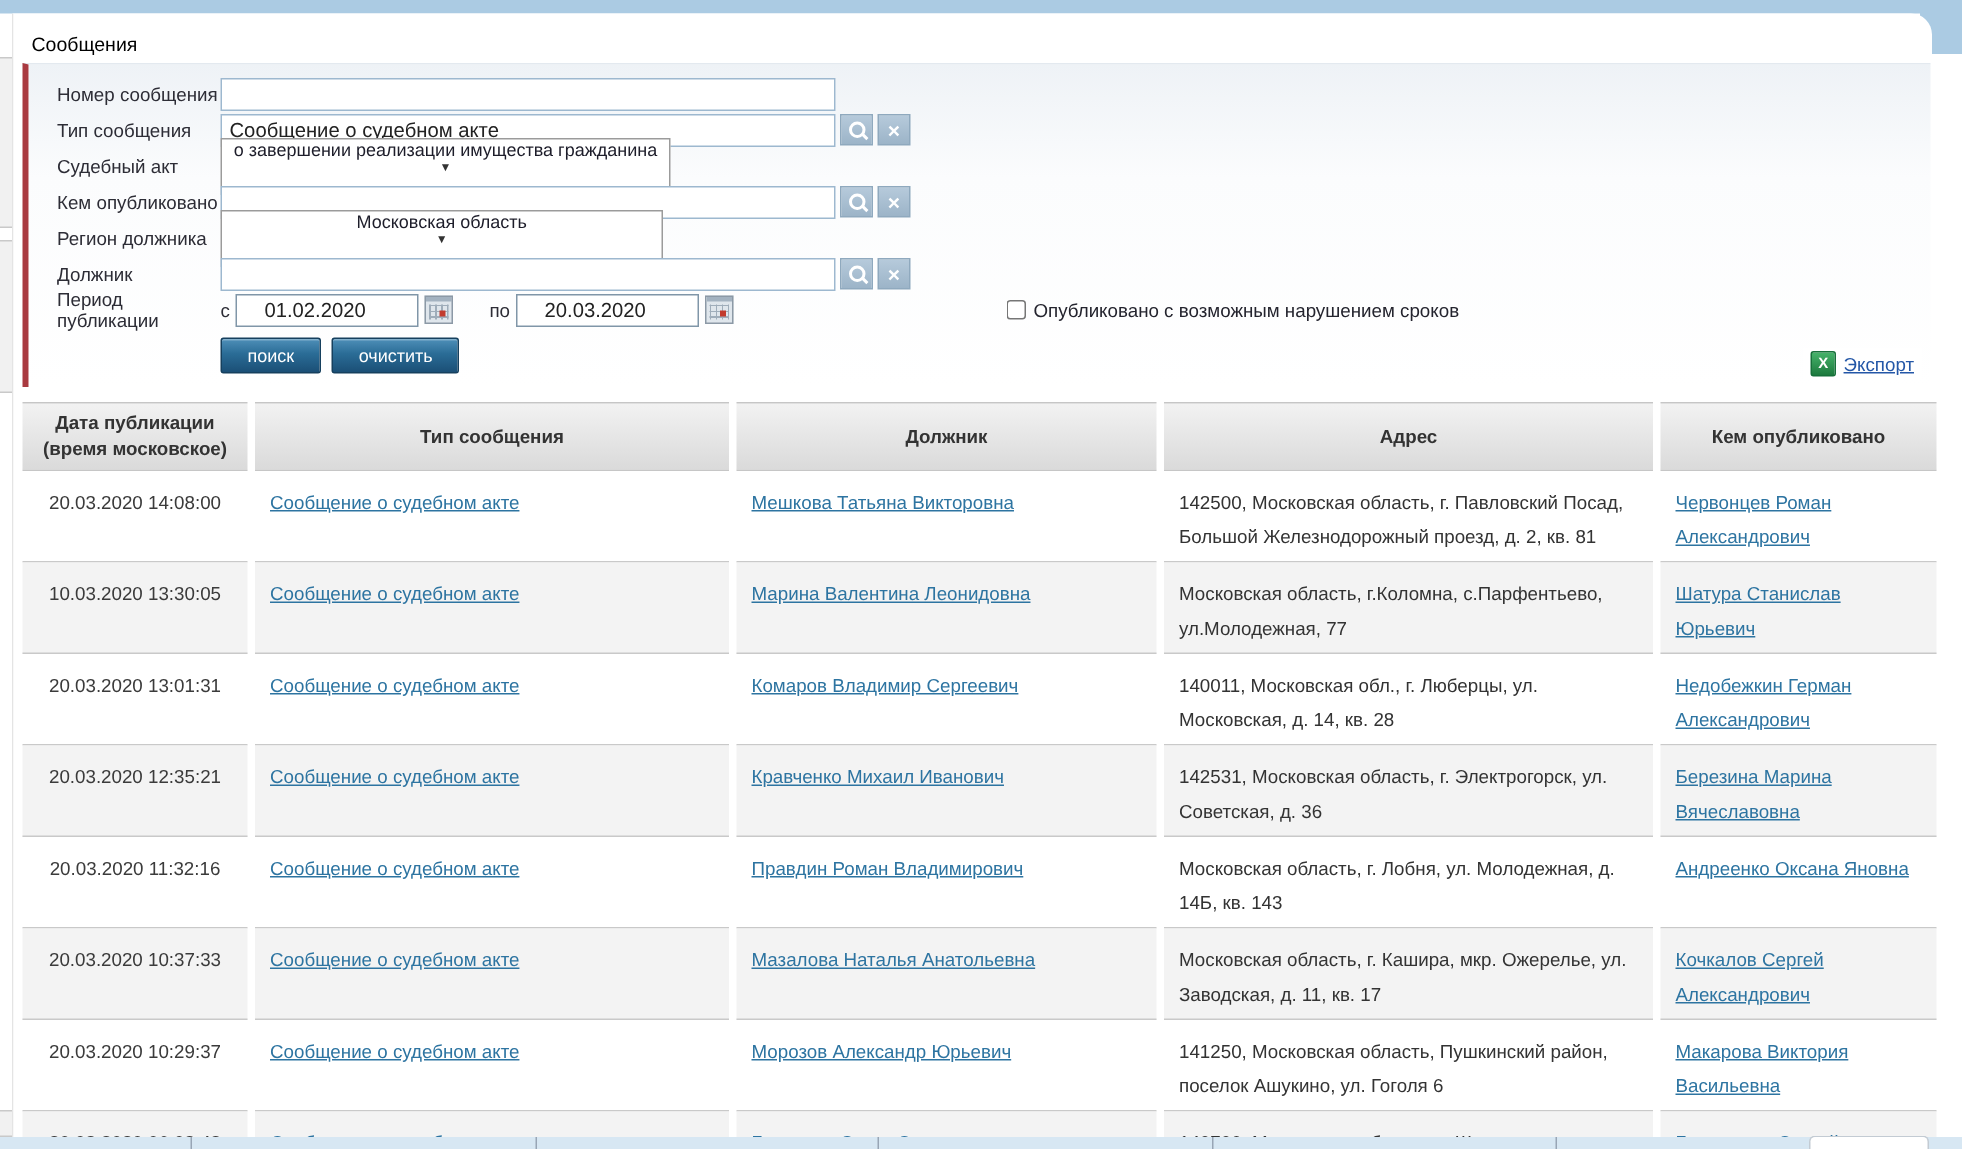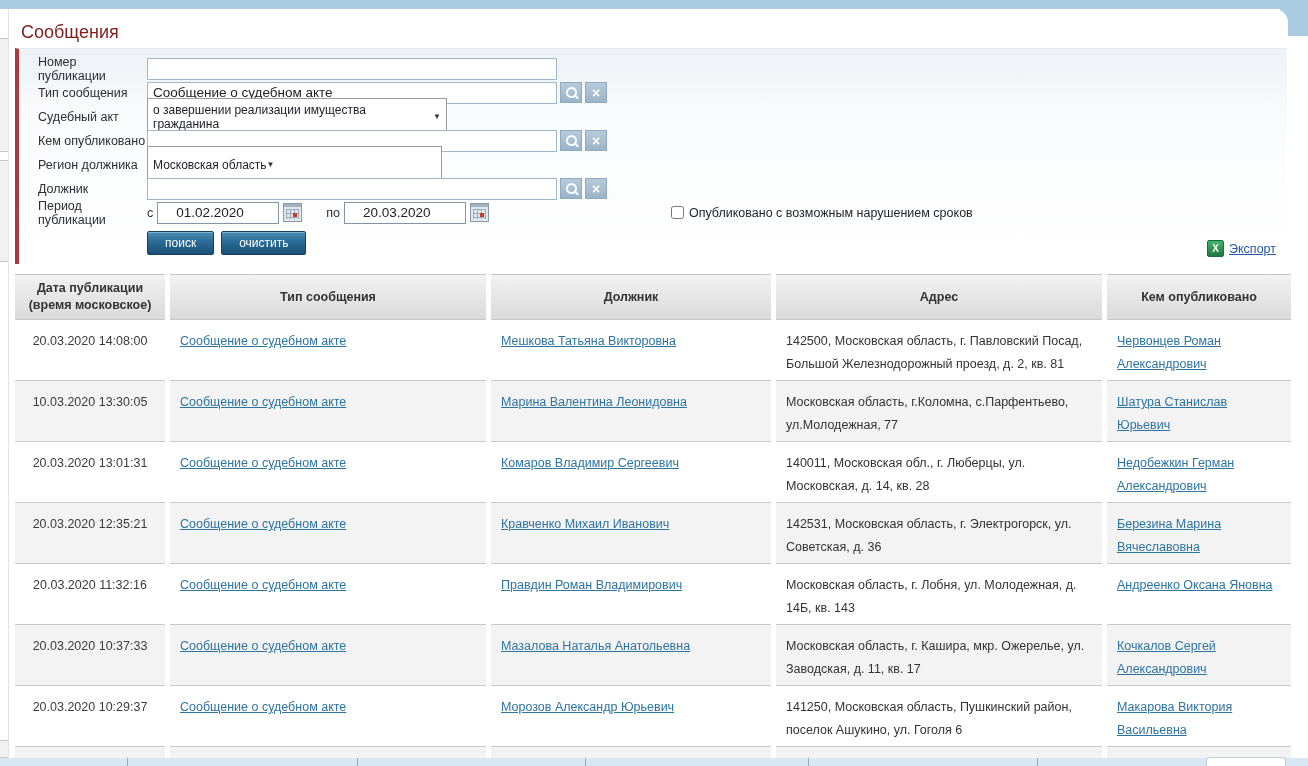--- a/index.html
+++ b/index.html
@@ -12,21 +12,21 @@
   .corner-blue{position:absolute;top:0;right:0;width:28px;height:36px;background:#abcbe3;}
   .panel{
     position:absolute;top:9px;left:8px;width:1279px;height:757px;
     background:#fff;border-top-right-radius:14px;border-left:1px solid #e4e4e4;
   }
   .edge-frag{position:absolute;left:0;width:8px;background:#f1f1f1;border:1px solid #c9c9c9;border-left:none;}
   .frag1{top:38px;height:112px;}
   .frag2{top:160px;height:100px;}
   .frag3{top:740px;height:16px;}
   
-  .page-title{margin:13px 0 5px 12px;color:#7f1d1d;font-size:18px;}
+  .page-title{margin:13px 0 5px 12px;color:#000000;font-size:13px;}
   
   .form-box{
     margin:0 1px 0 6px;position:relative;
     border-left:4px solid #a93a40;border-top:1px solid #e3e9ef;
     background:linear-gradient(180deg,#eef2f6 0%,#fbfcfd 35%,#ffffff 100%);
     padding:8px 0 7px 19px;
   }
   .frow{display:flex;align-items:center;height:23px;margin-bottom:1px;}
   .flabel{width:109px;flex-shrink:0;font-size:12.5px;color:#2d2d36;}
   .tinput{
@@ -38,21 +38,21 @@
     width:22px;height:21px;margin-left:3px;padding:0;cursor:pointer;
     background:linear-gradient(180deg,#b6cadb,#9cb4c8);
     border:1px solid #8fa9be;display:flex;align-items:center;justify-content:center;
   }
   .mag{width:7px;height:7px;border:2px solid #fff;border-radius:50%;position:relative;display:block;}
   .mag::after{content:"";position:absolute;width:5px;height:2px;background:#fff;transform:rotate(45deg);right:-4px;bottom:-2px;}
   .xglyph{color:#fff;font-size:14px;line-height:1;font-weight:bold;}
   .fselect{
     height:38px;border:1px solid #9b9b9b;background:#fff;cursor:pointer;
     display:flex;align-items:center;justify-content:flex-start;
-    font-size:12px;color:#1d1d2a;padding:0 5px;box-sizing:border-box;
+    font-size:12px;color:#1d1d2a;padding:0 5px;box-sizing:border-box;flex-direction:column;
   }
   .sel-act{width:300px;}
   .sel-region{width:295px;}
   .chev{font-size:8px;color:#333;}
   .mini-label{font-size:12.5px;color:#2d2d36;}
   .date-input{
     width:84px;height:18px;border:1px solid #8096a8;background:#fff;
     font-family:inherit;font-size:13.5px;color:#222;padding:1px 18px;margin:0 4px 0 4px;
   }
   .cal-btn{
@@ -116,21 +116,21 @@
 <div class="edge-frag frag2"></div>
 <div class="edge-frag frag3"></div>
 
 <div class="panel">
 
   <div class="page-title">Сообщения</div>
 
   <div class="form-box">
 
     <div class="frow">
-      <span class="flabel">Номер публикации</span>
+      <span class="flabel">Номер сообщения</span>
       <input class="tinput" type="text" value="" style="">
     </div>
 
     <div class="frow">
       <span class="flabel">Тип сообщения</span>
       <input class="tinput big" type="text" value="Сообщение о судебном акте" style="">
       <button class="icon-btn">
         <span class="mag"></span>
       </button>
       <button class="icon-btn">

